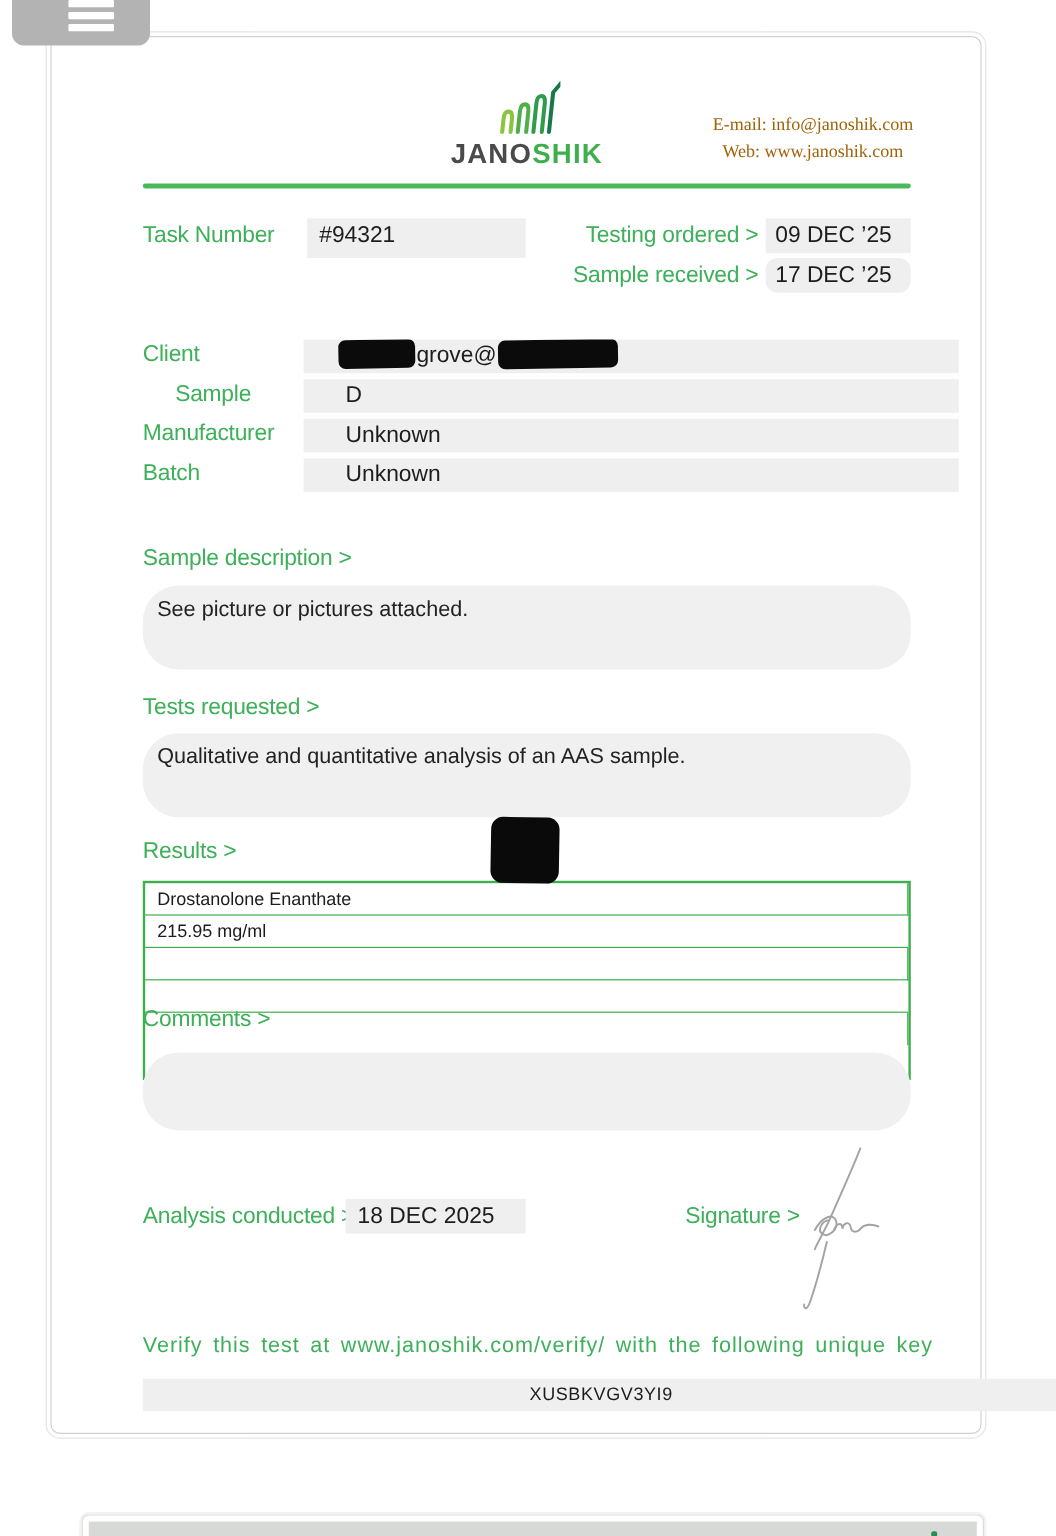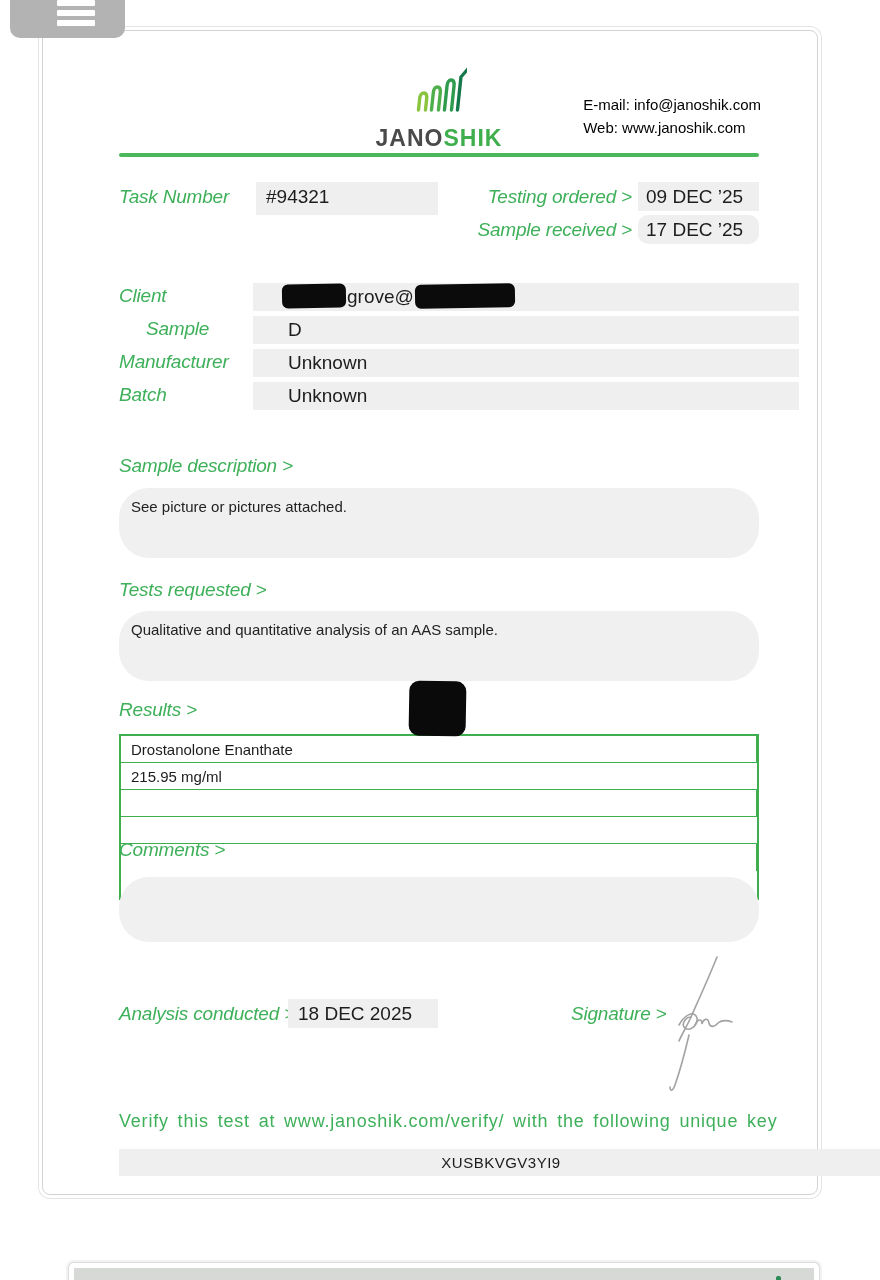--- a/index.html
+++ b/index.html
@@ -34,28 +34,28 @@
   .menu-btn .bars{position:absolute;left:47px;top:0;width:38px;height:54px;display:block;}
   .menu-btn .bar{position:absolute;left:0;width:38px;height:6px;background:#fff;border-radius:1px;}
   .menu-btn .bar:nth-child(1){top:16px;}
   .menu-btn .bar:nth-child(2){top:26px;}
   .menu-btn .bar:nth-child(3){top:36px;}
 
   
   .title{left:76px;top:66px;font-size:36px;color:var(--green);letter-spacing:.5px;white-space:nowrap;}
   .logo{left:330px;top:36px;width:132px;text-align:center;}
   .logo svg{display:block;margin:0 auto;}
-  .logo-text{font-size:23px;font-weight:bold;letter-spacing:1px;margin-top:12px;white-space:nowrap;}
+  .logo-text{font-size:23px;font-weight:bold;letter-spacing:1px;margin-top:2px;white-space:nowrap;}
   .logo-text .dark{color:#4a4a4a;}
   .logo-text .grn{color:#3faf4e;}
-  .contact{right:56px;top:62px;text-align:left;font-size:15px;color:#000000;line-height:23px;white-space:nowrap;}
+  .contact{right:56px;top:62px;text-align:center;font-size:15px;color:#a16207;line-height:23px;white-space:nowrap;font-family:Liberation Serif, serif;}
   .divider{left:76px;top:122px;width:640px;height:4px;background:#4cb85c;border-radius:2px;}
 
   
-  .lbl{font-size:19px;color:var(--green);letter-spacing:-.2px;white-space:nowrap;font-style:italic;}
+  .lbl{font-size:19px;color:var(--green);letter-spacing:-.2px;white-space:nowrap;}
   .valbox{
     background:var(--field);color:var(--dark);
     font-size:19px;line-height:29px;padding-left:10px;white-space:nowrap;overflow:hidden;
   }
 
   .task-label{left:76px;top:155px;}
   .task-value{left:213px;top:151px;width:182px;height:33px;}
   .ordered-label{right:185px;top:155px;}
   .ordered-value{left:595px;top:151px;width:121px;height:29px;padding-left:8px;}
   .received-label{right:185px;top:188px;}
@@ -76,21 +76,21 @@
   .redact.b2{width:100px;margin-left:1px;}
 
   
   .sec-desc-label{left:76px;top:424px;}
   .sec-desc-box{left:76px;top:457px;width:640px;height:70px;}
   .sec-tests-label{left:76px;top:548px;}
   .sec-tests-box{left:76px;top:580px;width:640px;height:70px;}
   .sec-results-label{left:76px;top:668px;}
   .sec-comments-label{left:76px;top:808px;}
   .sec-comments-box{left:76px;top:846px;width:640px;height:65px;}
-  .graybox{background:#f0f0f0;font-size:15px;color:#222;padding:9px 12px;line-height:20px;border-radius:30px;}
+  .graybox{background:#f0f0f0;font-size:18px;color:#222;padding:9px 12px;line-height:20px;border-radius:30px;}
 
   .results-redact{left:366px;top:650px;width:57px;height:55px;background:#0a0a0a;border-radius:10px;transform:rotate(1deg);z-index:3;}
 
   
   .rtable{
     left:76px;top:703px;width:640px;
     border:2px solid var(--tbl-green);
     display:grid;grid-template-columns:1fr;grid-auto-rows:27px;
     background:#fff;
   }

